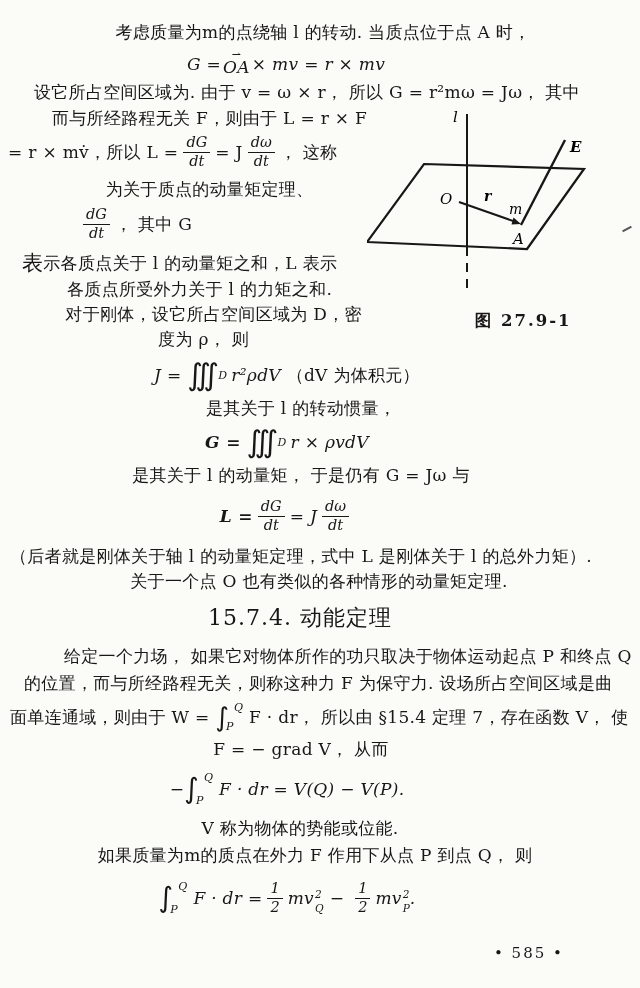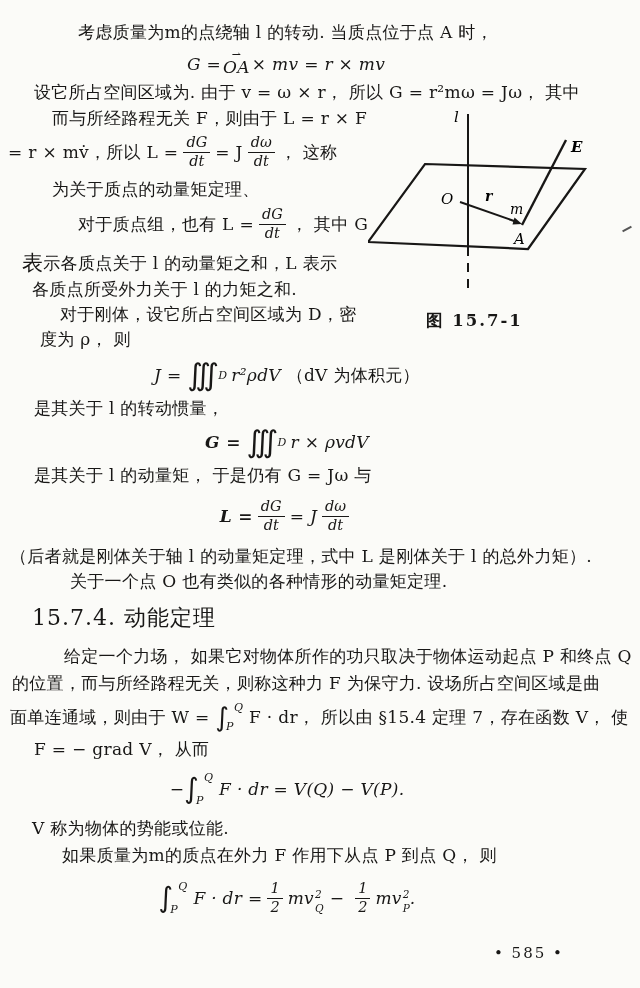--- a/index.html
+++ b/index.html
@@ -2,21 +2,21 @@
 <html><head>
 <meta charset="utf-8">
 <style>
   html,body{margin:0;padding:0;}
   body{
     width:640px;height:988px;overflow:hidden;
     background:#fbfbf8;color:#181716;
     font-family:"DejaVu Serif","Liberation Serif",serif;
     font-size:17px;letter-spacing:.3px;
   }
-  .page{position:relative;width:576px;height:988px;padding:20px 8px 0 6px;box-sizing:border-box;}
+  .page{position:relative;width:576px;height:988px;padding:20px 8px 0 6px;box-sizing:border-box;text-align:center;}
   .ln{min-height:25px;line-height:25px;white-space:nowrap;}
   .fline{display:flex;align-items:center;white-space:nowrap;}
   .m{font-style:italic;}
   
   .frac{display:inline-flex;flex-direction:column;align-items:center;margin:0 5px;
         font-style:italic;font-size:14.5px;line-height:1.1;letter-spacing:0;}
   .frac .fn{padding:0 3px 1px;border-bottom:1.5px solid #181716;}
   .frac .fd{padding-top:1px;}
   
   .bigint{font-family:"DejaVu Sans",sans-serif;font-size:30px;line-height:1;font-style:normal;}
@@ -74,21 +74,20 @@
         </span>
         <span>= J</span>
         <span class="frac">
           <span class="fn">dω</span>
           <span class="fd">dt</span>
         </span>
         <span>，  这称</span>
       </div>
       <div class="ln" style="margin-left:38px;margin-top:4px">为关于质点的动量矩定理、</div>
       <div class="fline" style="margin-left:64px;height:44px">
-        <span>对于质点组，也有 L =</span>
         <span class="frac">
           <span class="fn">dG</span>
           <span class="fd">dt</span>
         </span>
         <span>，  其中 G</span>
       </div>
       <div class="fline" style="margin-left:8px;margin-top:3px">
         <span style="font-size:21px">表</span>
         <span>示各质点关于 l 的动量矩之和，L 表示</span>
       </div>
@@ -110,21 +109,21 @@
         <line x1="92" y1="96" x2="149" y2="116" stroke="#181716" stroke-width="2"></line>
         <polygon points="154,118 144.5,118.5 146.5,111.5" fill="#181716"></polygon>
 
         <text x="86" y="16" font-size="15" font-style="italic">l</text>
         <text x="203" y="46" font-size="15" font-style="italic" font-weight="bold">E</text>
         <text x="73" y="98" font-size="15" font-style="italic">O</text>
         <text x="117" y="95" font-size="14" font-style="italic" font-weight="bold">r</text>
         <text x="142" y="108" font-size="14" font-style="italic">m</text>
         <text x="146" y="138" font-size="15" font-style="italic">A</text>
       </svg>
-      <div class="cap">图  15.7-1</div>
+      <div class="cap">图  27.9-1</div>
     </div>
   </div>
 
   <div class="frow" style="margin-top:8px">
     <span class="m">J =</span>&nbsp;
     <span class="bigint">∭</span><span class="dsub">D</span>
     <span class="m">r²ρdV</span>&nbsp;
     <span>（dV 为体积元）</span>
   </div>
 
@@ -151,21 +150,21 @@
     </span>
   </div>
 
   <div class="ln" style="margin-left:4px;margin-top:4px">（后者就是刚体关于轴 l 的动量矩定理，式中 L 是刚体关于 l 的总外力矩）.</div>
   <div class="ln" style="margin-left:64px">关于一个点 O 也有类似的各种情形的动量矩定理.</div>
 
   <div class="heading">15.7.4. 动能定理</div>
 
   <div>
     <div class="ln" style="margin-left:58px;line-height:27px">给定一个力场， 如果它对物体所作的功只取决于物体运动起点 P 和终点 Q</div>
-    <div class="ln" style="margin-left:6px;line-height:27px">的位置，而与所经路程无关，则称这种力 F 为保守力.  设场所占空间区域是曲</div>
+    <div class="ln" style="margin-left:18px;line-height:27px">的位置，而与所经路程无关，则称这种力 F 为保守力.  设场所占空间区域是曲</div>
     <div class="fline" style="margin-left:4px;height:40px">
       <span>面单连通域，则由于 W =</span>&nbsp;
       <span class="bigint" style="font-size:26px">∫</span>
       <span class="ints" style="height:30px">
         <span class="s1">Q</span>
         <span class="s2">P</span>
       </span>
       <span class="m"></span>
       <span>F · dr， 所以由 §15.4 定理 7，存在函数 V， 使</span>
     </div>

